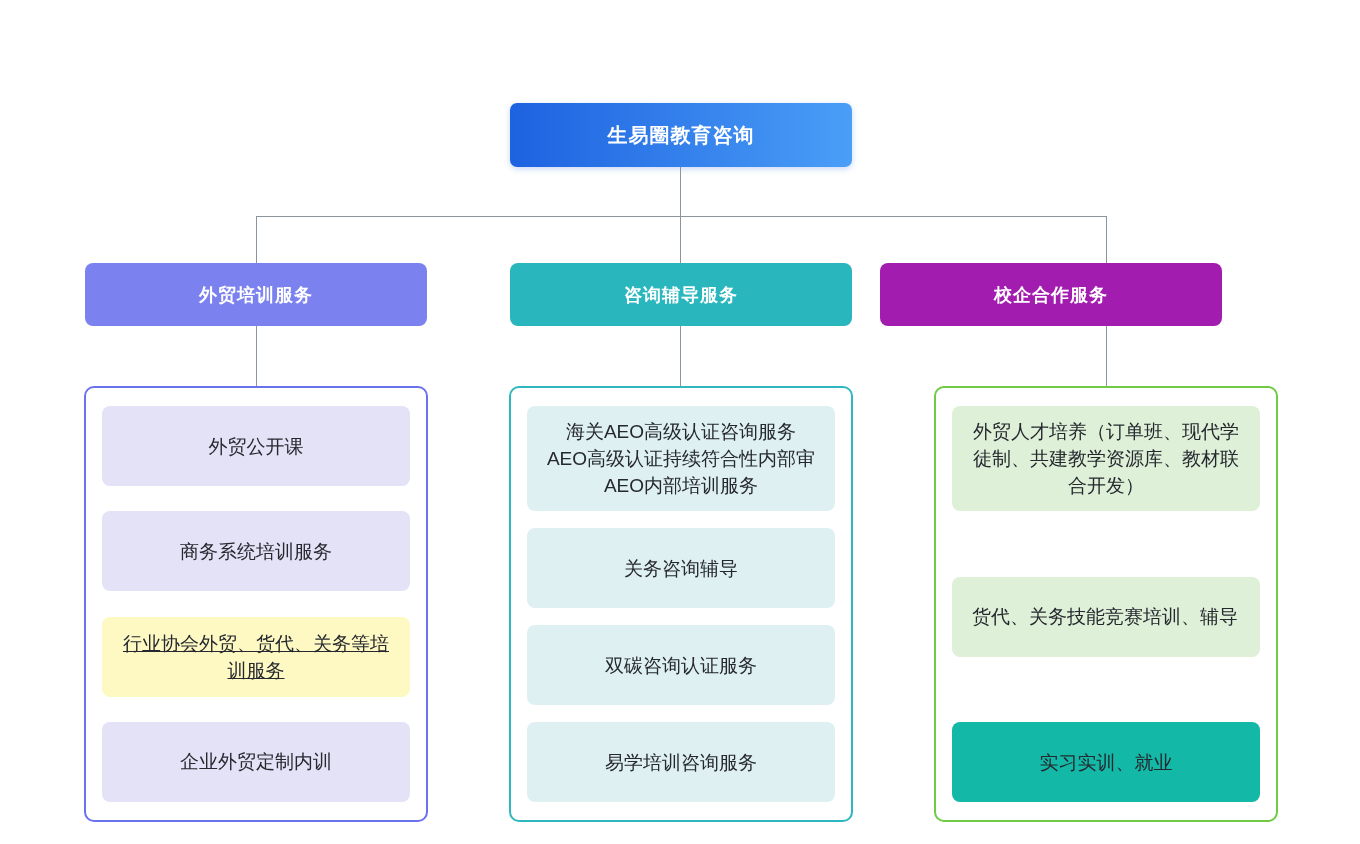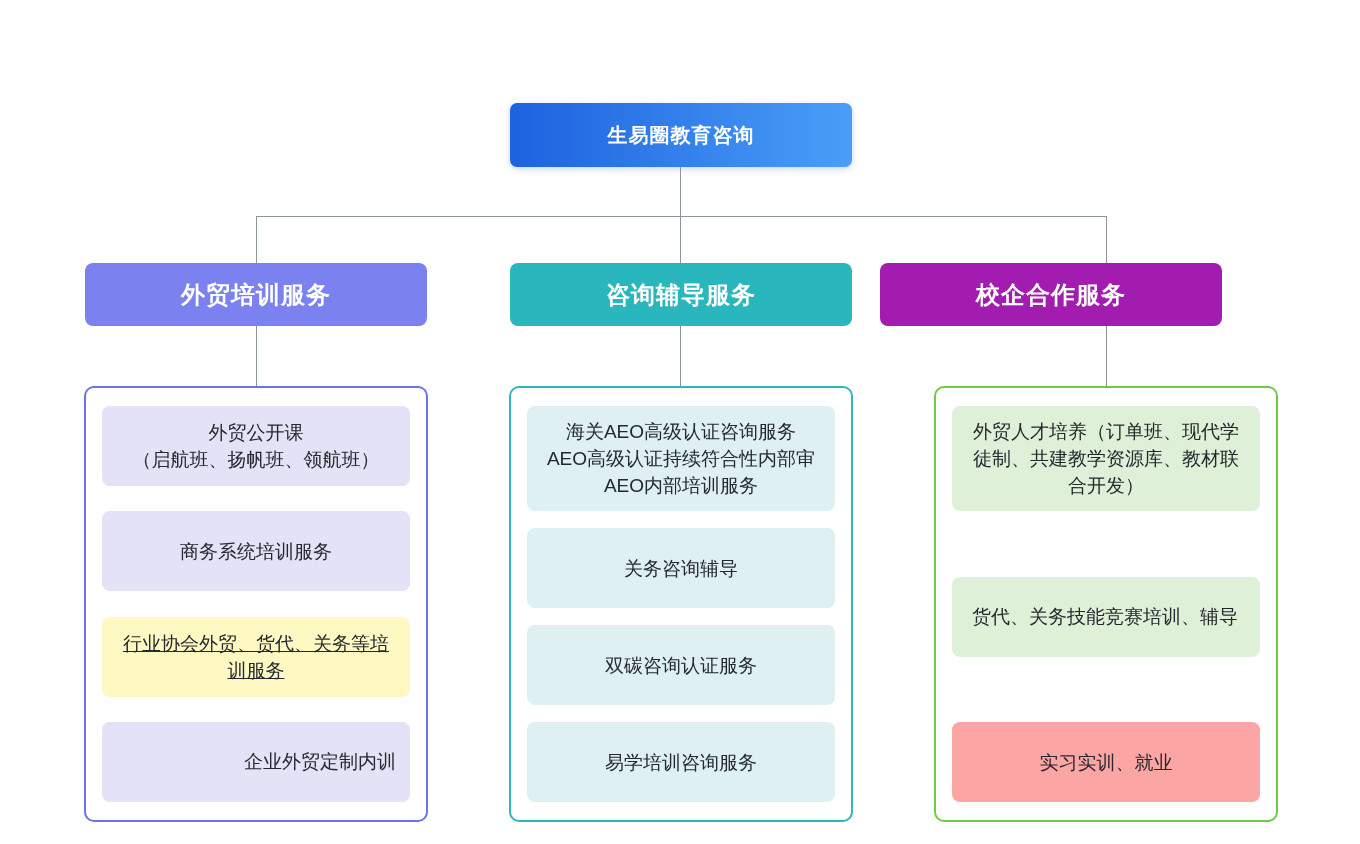--- a/index.html
+++ b/index.html
@@ -40,21 +40,21 @@
   .l-center-mid  {left:680px;top:280px;height:60px;}
   .l-right-mid   {left:1106px;top:280px;height:60px;}
   
   .branch-header{
     position:absolute;
     top:217px;
     width:342px;height:63px;
     border-radius:8px;
     display:flex;align-items:center;justify-content:center;
     color:#ffffff;
-    font-size:24px;font-weight:bold;
+    font-size:18px;font-weight:bold;
     letter-spacing:1px;
   }
   
   .branch-container{
     position:absolute;
     top:340px;
     width:344px;height:436px;
     box-sizing:border-box;
     background:#ffffff;
     border:2px solid #cccccc;
@@ -98,32 +98,31 @@
 
   <div>
     <div>
       <div class="branch-header" style="left: 85px; background: rgb(123, 130, 240);">
         <span>外贸培训服务</span>
       </div>
       <div class="branch-container" style="left: 84px; border-color: rgb(107, 114, 238);">
 
           <div class="leaf-node" style="background: rgb(227, 226, 247);">
             <div>外贸公开课</div>
-            <div>（启航班、扬帆班、领航班）</div>
           </div>
 
           <div class="leaf-node" style="background: rgb(227, 226, 247);">
             <div>商务系统培训服务</div>
           </div>
 
           <div class="leaf-node" style="background: #fef9c3; text-decoration: underline;">
             <div>行业协会外贸、货代、关务等培训服务</div>
           </div>
 
-          <div class="leaf-node" style="background: rgb(227, 226, 247); align-items: flex-end;">
+          <div class="leaf-node" style="background: rgb(227, 226, 247);">
             <div>企业外贸定制内训</div>
           </div>
         </div>
     </div>
 
     <div>
       <div class="branch-header" style="left: 510px; background: rgb(41, 182, 189);">
         <span>咨询辅导服务</span>
       </div>
       <div class="branch-container" style="left: 509px; border-color: rgb(46, 183, 191);">
@@ -156,20 +155,20 @@
 
 
           <div class="leaf-node" style="background: rgb(222, 240, 216);">
             <div>外贸人才培养（订单班、现代学徒制、共建教学资源库、教材联合开发）</div>
           </div>
 
           <div class="leaf-node" style="background: rgb(222, 240, 216); padding-left: 12px;">
             <div>货代、关务技能竞赛培训、辅导</div>
           </div>
 
-          <div class="leaf-node" style="background: #fca5a5;">
+          <div class="leaf-node" style="background: #14b8a6;">
             <div>实习实训、就业</div>
           </div>
         </div>
     </div>
   </div>
 
 </div>
 
 </body></html>

